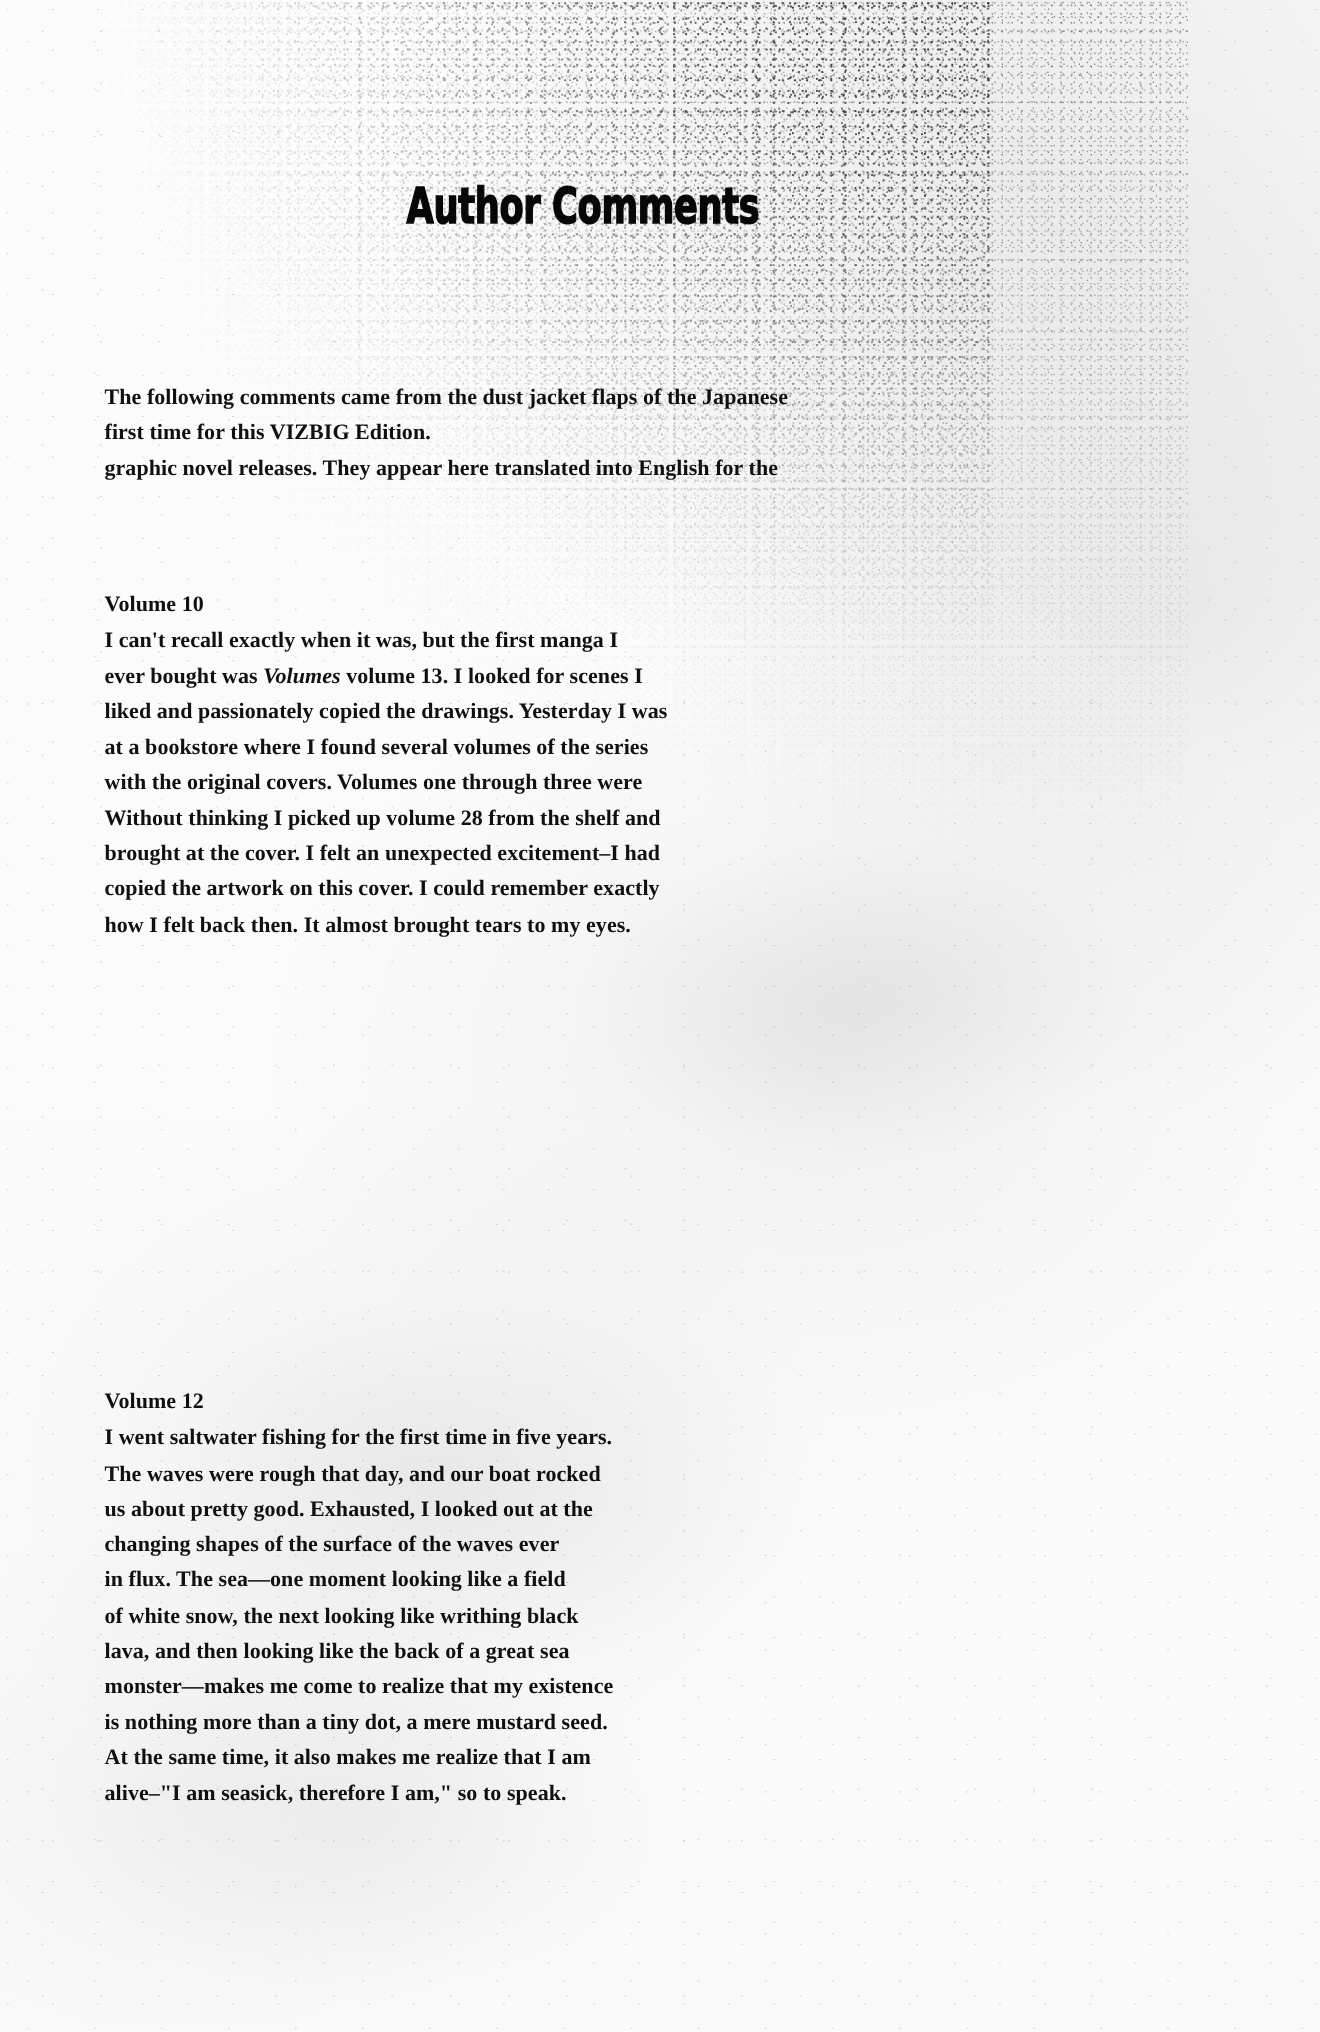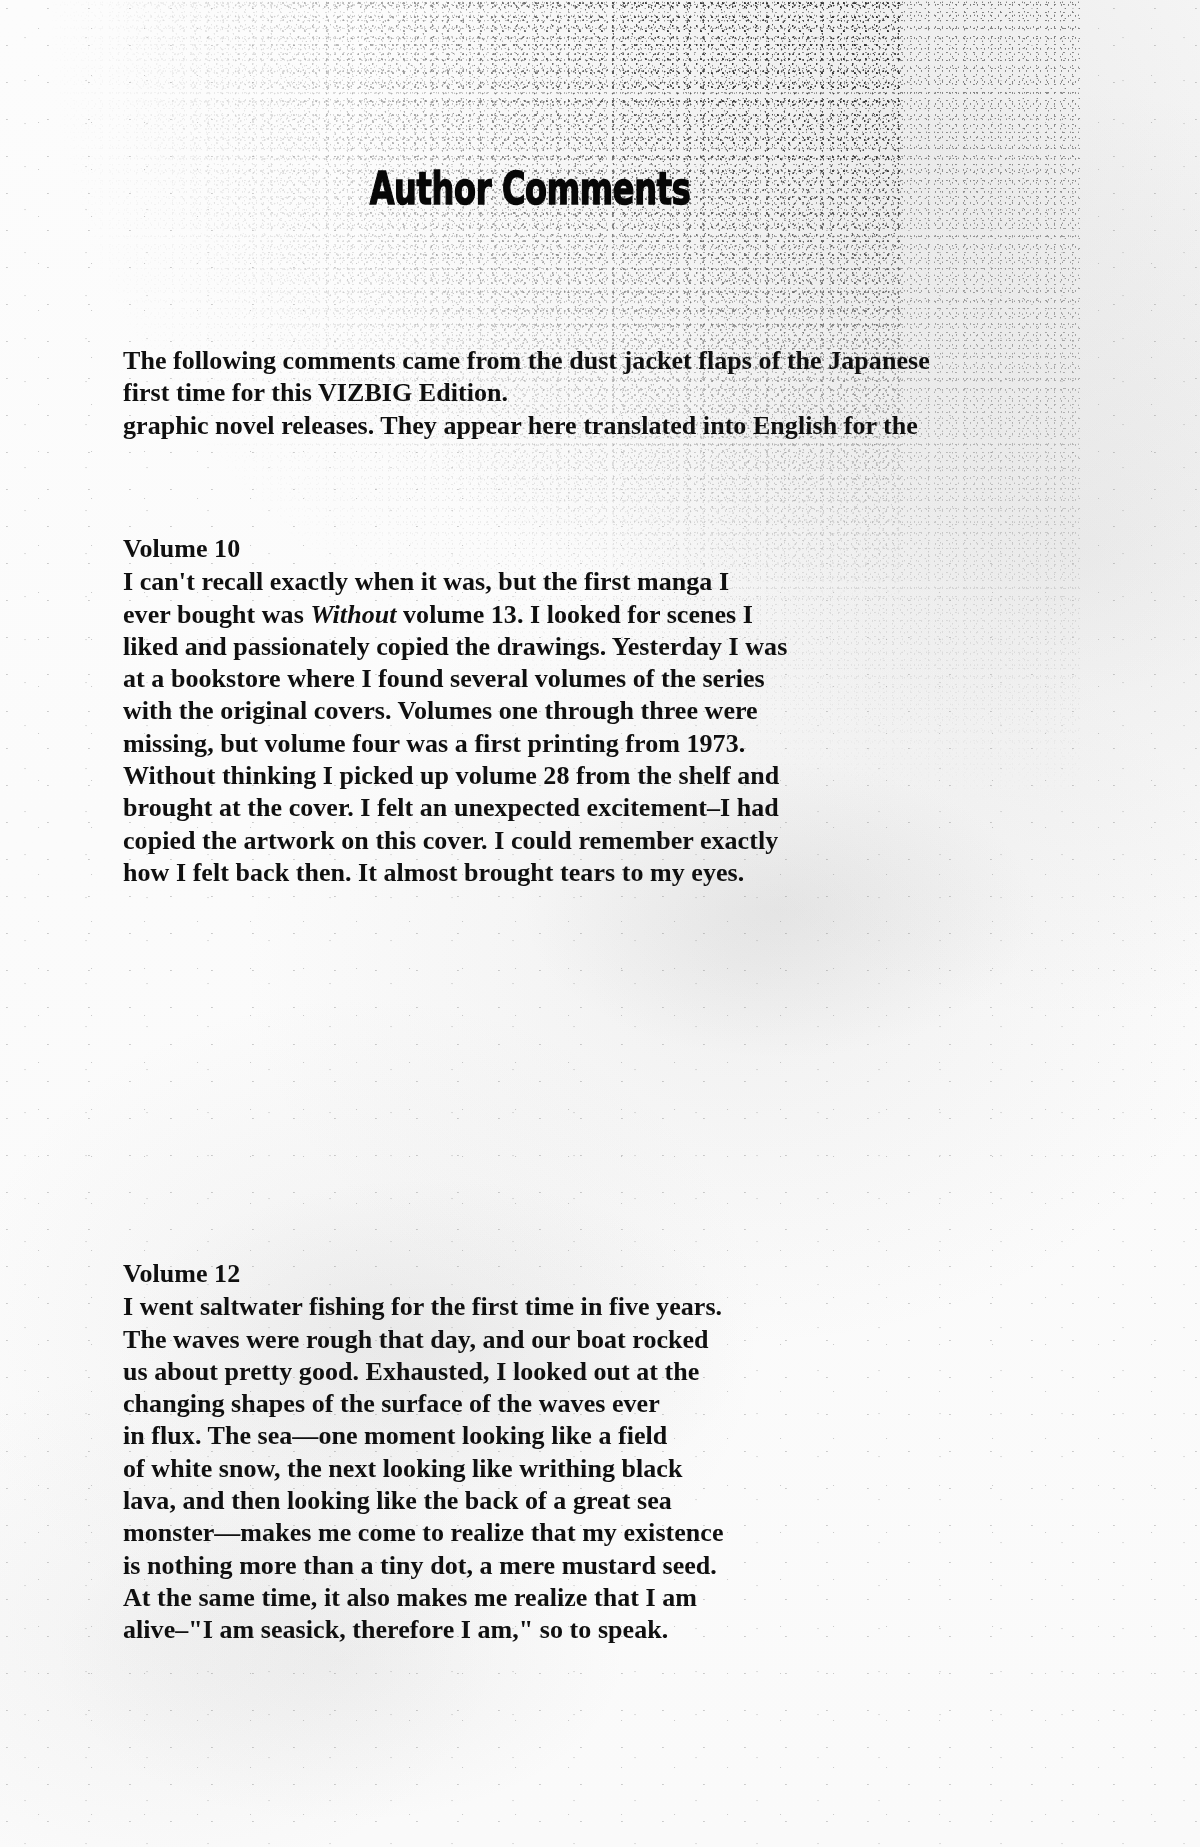--- a/index.html
+++ b/index.html
@@ -133,25 +133,24 @@
     transform: scaleX(0.80) scaleY(1.12);
     transform-origin: 50% 50%;
     -webkit-text-stroke: 1.35px #070707;
     white-space: nowrap;
   }
 
   
   .block {
     position: absolute;
     font-weight: 700;
-    font-size: 26px;
+    font-size: 20px;
     line-height: 32.3px;
     color: #101010;
     letter-spacing: 0.05px;
-    margin-left: 28px;
   }
 
   .block .vol-head {
     display: block;
     margin-bottom: 1px;
   }
 
   .block .line {
     display: block;
     white-space: nowrap;
@@ -212,25 +211,24 @@
 
     <div class="block" id="intro-block">
         <span class="line">The following comments came from the dust jacket flaps of the Japanese</span>
         <span class="line">first time for this VIZBIG Edition.</span>
         <span class="line">graphic novel releases. They appear here translated into English for the</span>
       </div>
 
     <div class="block" id="volume-10-block">
         <span class="vol-head line">Volume 10</span>
         <span class="line">I can't recall exactly when it was, but the first manga I</span>
-        <span class="line">ever bought was <em>Without</em> volume 13. I looked for scenes I</span>
+        <span class="line">ever bought was <em>Volumes</em> volume 13. I looked for scenes I</span>
         <span class="line">liked and passionately copied the drawings. Yesterday I was</span>
         <span class="line">at a bookstore where I found several volumes of the series</span>
         <span class="line">with the original covers. Volumes one through three were</span>
-        <span class="line">missing, but volume four was a first printing from 1973.</span>
         <span class="line">Without thinking I picked up volume 28 from the shelf and</span>
         <span class="line">brought at the cover. I felt an unexpected excitement–I had</span>
         <span class="line">copied the artwork on this cover. I could remember exactly</span>
         <span class="line">how I felt back then. It almost brought tears to my eyes.</span>
       </div>
 
 
     <div class="block" id="volume-12-block">
         <span class="vol-head line">Volume 12</span>
         <span class="line">I went saltwater fishing for the first time in five years.</span>

